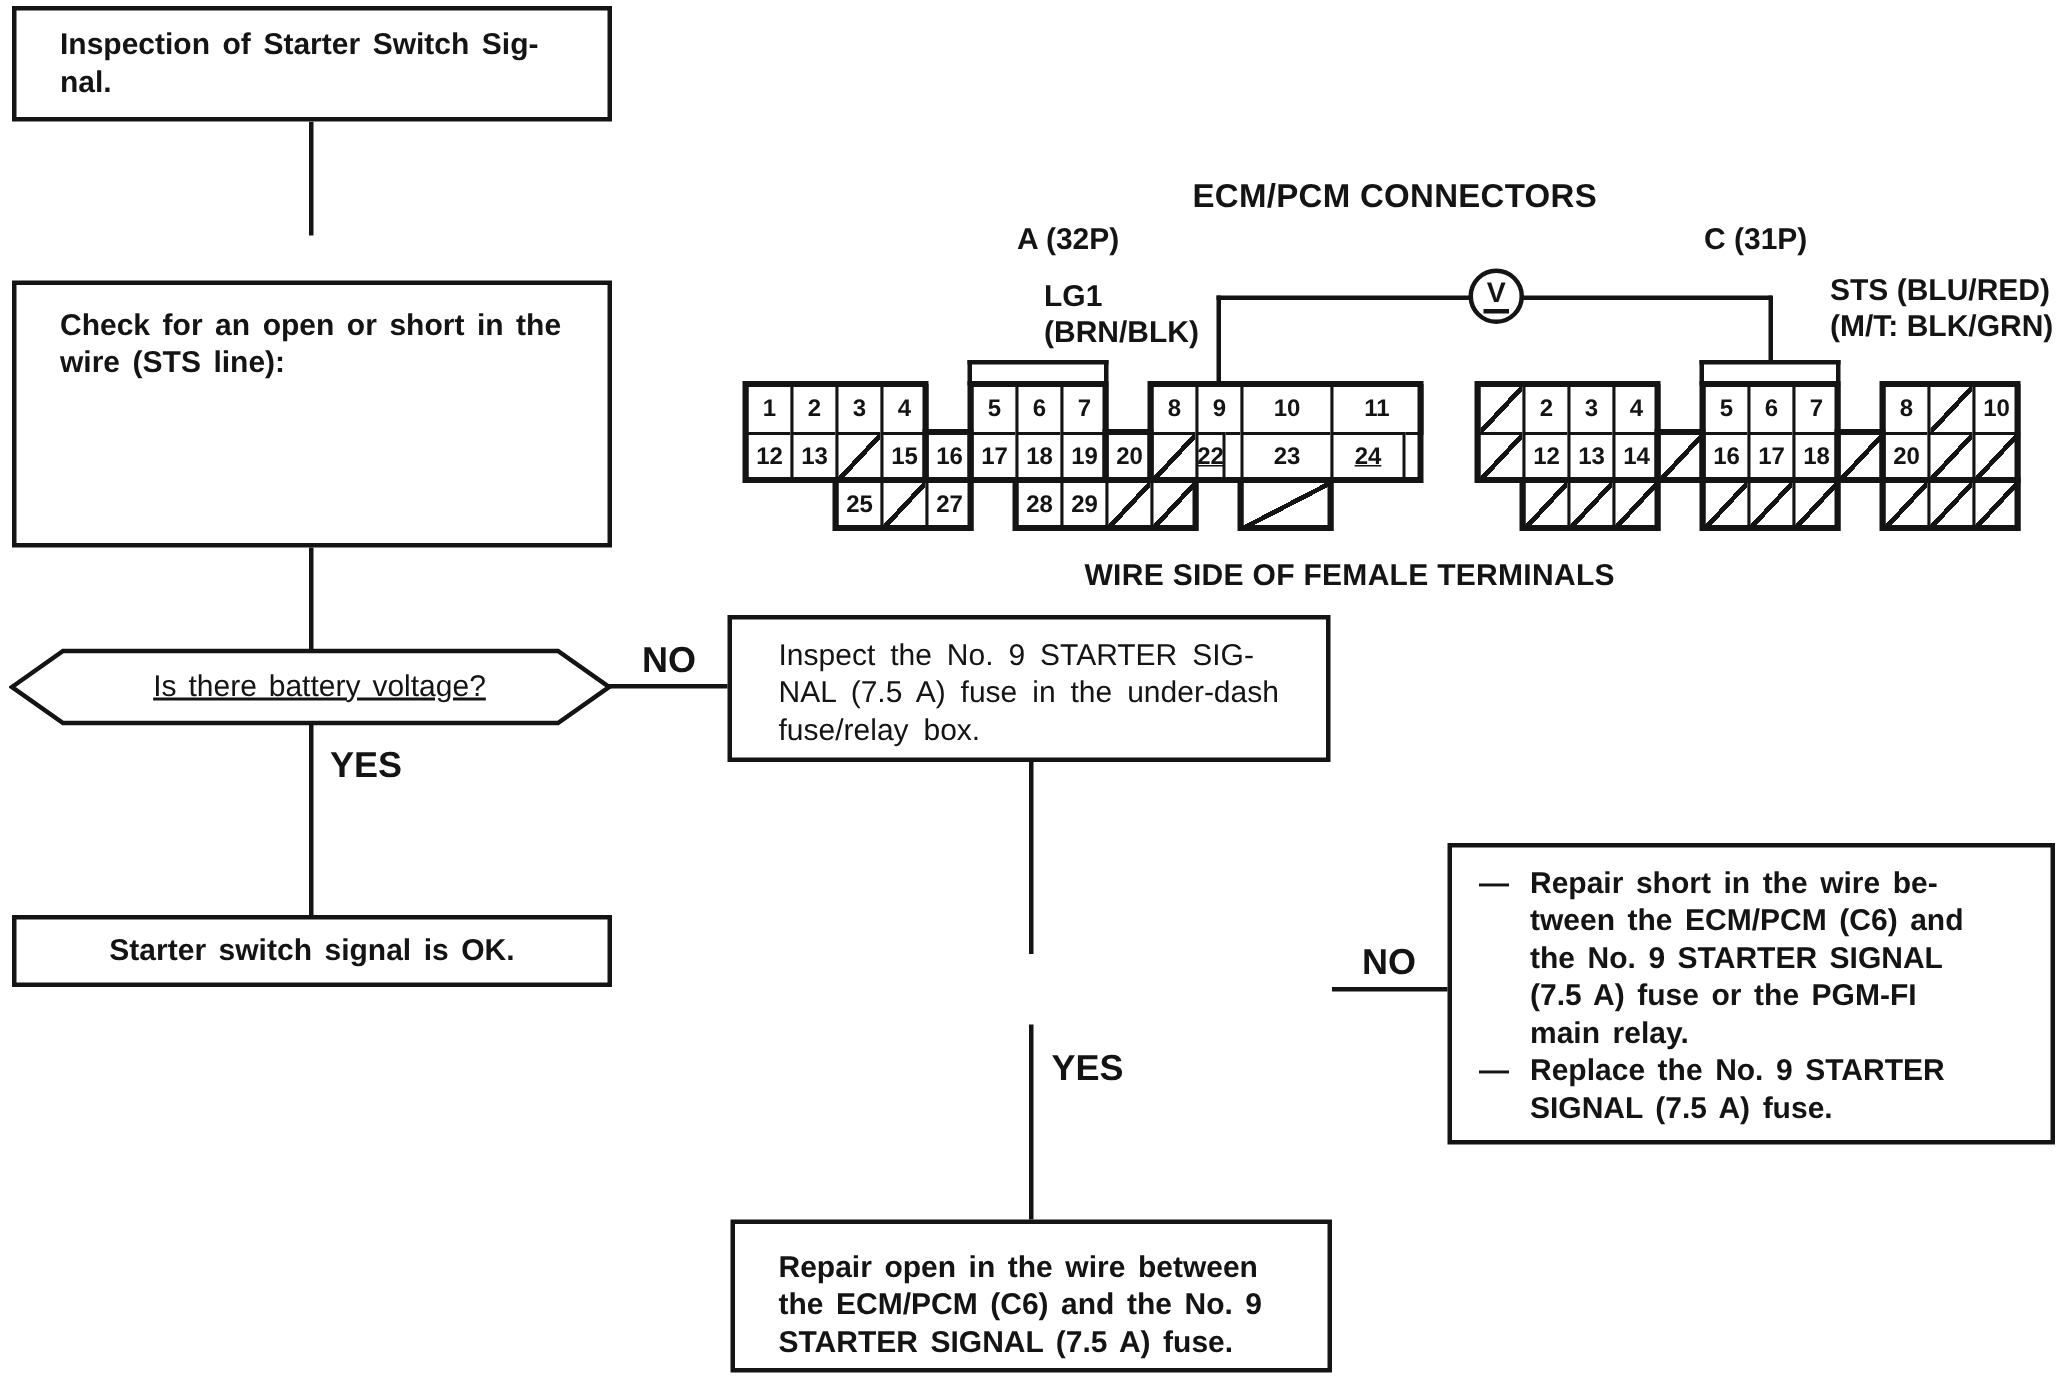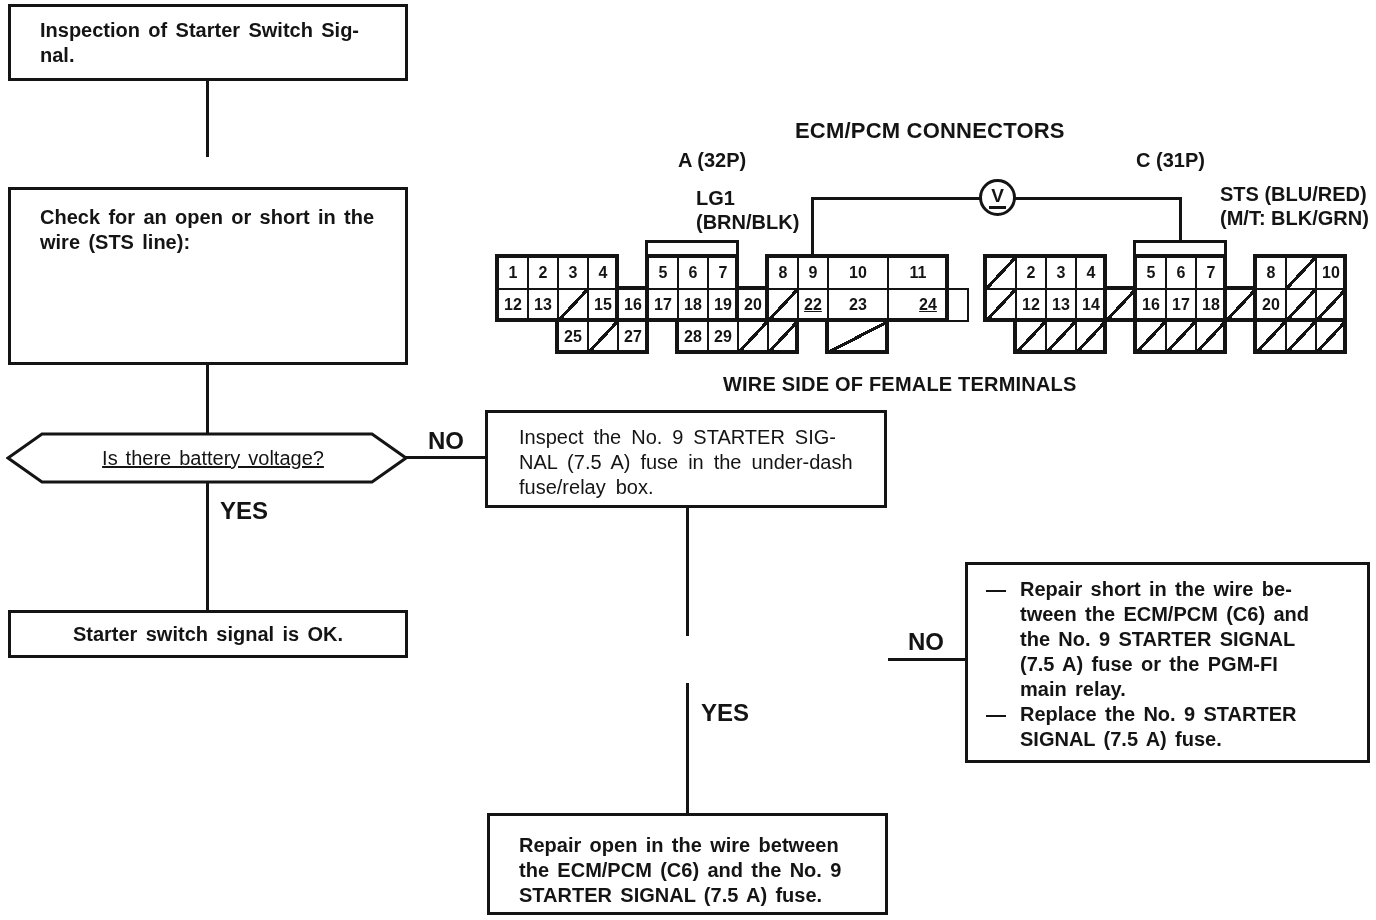--- a/index.html
+++ b/index.html
@@ -161,23 +161,23 @@
       <div class="tcell" style="left: 497px; top: 288px; width: 32px;">12</div>
       <div class="tcell" style="left: 527px; top: 288px; width: 32px;">13</div>
       <div class="tcell hatch" style="left: 557px; top: 288px; width: 32px;"></div>
       <div class="tcell" style="left: 587px; top: 288px; width: 32px;">15</div>
       <div class="tcell" style="left: 617px; top: 288px; width: 32px;">16</div>
       <div class="tcell" style="left: 647px; top: 288px; width: 32px;">17</div>
       <div class="tcell" style="left: 677px; top: 288px; width: 32px;">18</div>
       <div class="tcell" style="left: 707px; top: 288px; width: 32px;">19</div>
       <div class="tcell" style="left: 737px; top: 288px; width: 32px;">20</div>
       <div class="tcell hatch" style="left: 767px; top: 288px; width: 32px;"></div>
-      <div class="tcell" style="left: 797px; top: 288px; width: 32px; text-decoration: underline;">22</div>
+      <div class="tcell" style="left: 797px; top: 288px; width: 20px; text-decoration: underline;">22</div>
       <div class="tcell" style="left: 827px; top: 288px; width: 62px;">23</div>
-      <div class="tcell" style="left: 887px; top: 288px; width: 82px; text-decoration: underline;">24</div>
+      <div class="tcell" style="left: 887px; top: 288px; width: 50px; text-decoration: underline;">24</div>
       <div class="tcell" style="left: 557px; top: 320px; width: 32px;">25</div>
       <div class="tcell hatch" style="left: 587px; top: 320px; width: 32px;"></div>
       <div class="tcell" style="left: 617px; top: 320px; width: 32px;">27</div>
       <div class="tcell" style="left: 677px; top: 320px; width: 32px;">28</div>
       <div class="tcell" style="left: 707px; top: 320px; width: 32px;">29</div>
       <div class="tcell hatch" style="left: 737px; top: 320px; width: 32px;"></div>
       <div class="tcell hatch" style="left: 767px; top: 320px; width: 32px;"></div>
       <div class="tcell hatch" style="left: 827px; top: 320px; width: 62px;"></div>
     </div>
   <div class="cellhost" id="c-cells">

